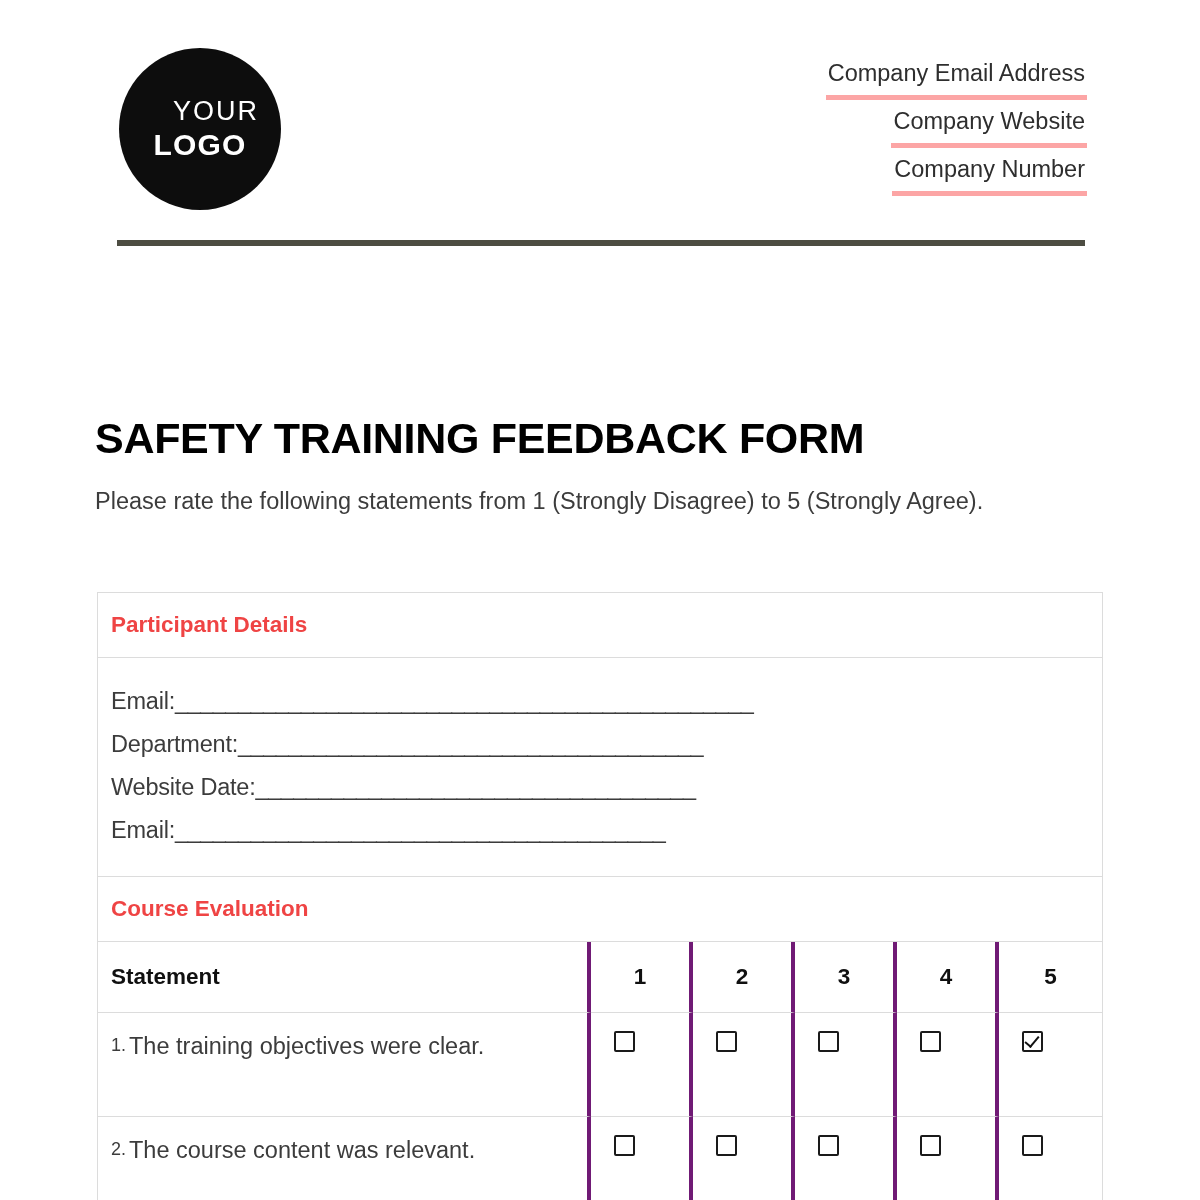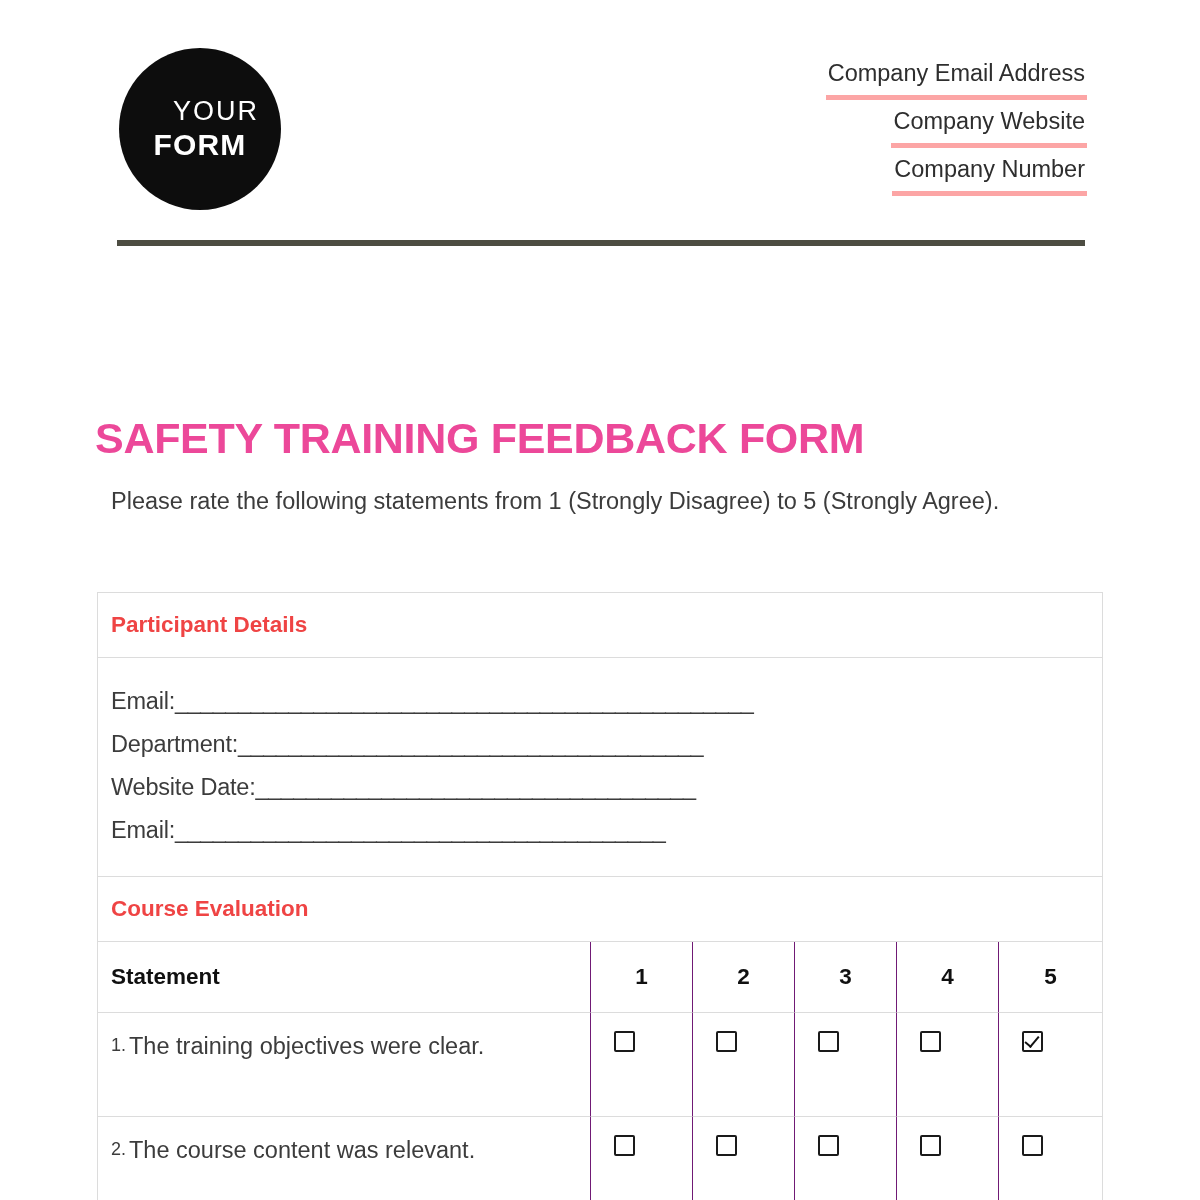--- a/index.html
+++ b/index.html
@@ -81,25 +81,25 @@
     position: absolute;
     left: 95px;
     top: 414px;
     width: 1010px;
   }
   .form-title {
     margin: 0;
     font-size: 43px;
     font-weight: 700;
     letter-spacing: -0.3px;
-    color: #ec4899;
+    color: #000000;
     line-height: 1.12;
   }
   .form-subtitle {
-    margin: 24px 0 0 16px;
+    margin: 24px 0 0 0;
     font-size: 23.5px;
     color: #3c3c3c;
     line-height: 1.35;
   }
 
   
   .form-table {
     position: absolute;
     left: 97px;
     top: 592px;
@@ -136,21 +136,21 @@
   .detail-fill { letter-spacing: -0.5px; }
 
   
   .eval-grid {
     display: grid;
     grid-template-columns: 493px 102px 102px 102px 102px 103px;
     width: 100%;
     box-sizing: border-box;
   }
   .cell {
-    border-right: 1px solid #701a75;
+    border-right: 4px solid #701a75;
     box-sizing: border-box;
   }
   .cell.last { border-right: none; }
 
   .head-cell {
     border-bottom: 1px solid #dcdcdc;
     padding: 22px 13px 22px 13px;
     font-size: 22.5px;
     font-weight: 700;
     color: #101010;
@@ -206,21 +206,21 @@
     transform: rotate(40deg);
   }
 </style>
 </head>
 <body>
 
 <div class="header">
 
   <div class="logo-badge">
     <div class="logo-your">YOUR</div>
-    <div class="logo-logo">FORM</div>
+    <div class="logo-logo">LOGO</div>
   </div>
 
   <div class="contact-block">
     <span class="contact-row"><span class="contact-line">Company Email Address</span></span>
     <span class="contact-row"><span class="contact-line">Company Website</span></span>
     <span class="contact-row"><span class="contact-line">Company Number</span></span>
   </div>
 
   <div class="rule"></div>
 </div>

